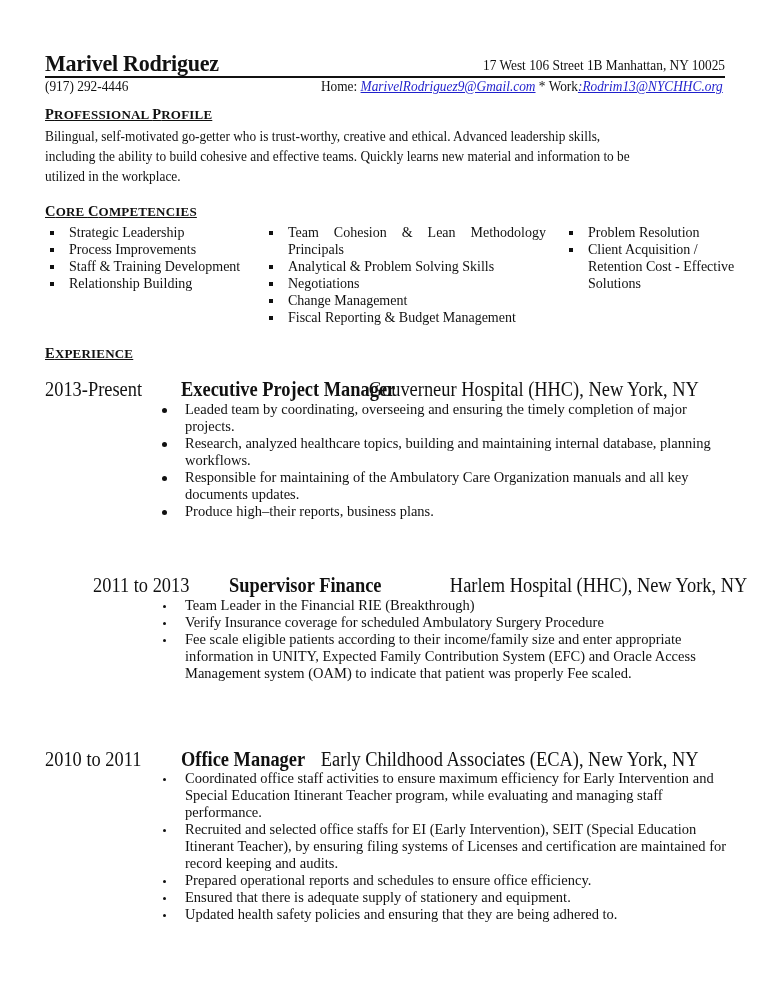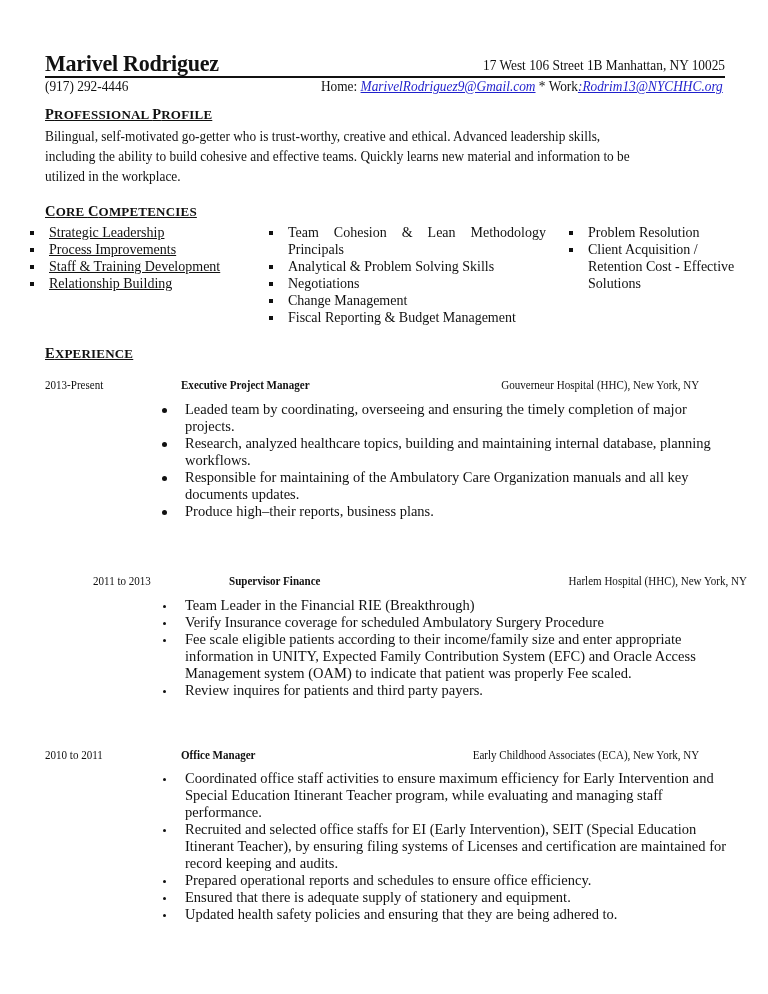--- a/index.html
+++ b/index.html
@@ -40,21 +40,21 @@
   }
 
   .comp-col { position: absolute; font-size: 14px; line-height: 17px; }
   .comp-col ul { margin: 0; padding: 0; list-style: none; }
   .comp-col li { position: relative; padding-left: 22px; }
   .comp-col li::before {
     content: ""; position: absolute; left: 3px; top: 7px; width: 4px; height: 4px; background: #111;
   }
   .comp-col .wrap-just { text-align: justify; text-align-last: left; }
 
-  .job-header { position: absolute; left: 45px; width: 680px; font-size: 12px; height: 20px; }
+  .job-header { position: absolute; left: 45px; width: 680px; font-size: 20px; height: 20px; }
   .job-date { position: absolute; left: 0; top: 0; transform: scaleX(0.92); transform-origin: left; }
   .job-title { position: absolute; left: 136px; top: 0; font-weight: bold; transform: scaleX(0.92); transform-origin: left; }
   .job-org { position: absolute; right: 26px; top: 0; white-space: nowrap; transform: scaleX(0.92); transform-origin: right; }
 
   .job-bullets { position: absolute; left: 181px; width: 548px; font-size: 14.5px; line-height: 17px; margin: 4px; padding: 0; list-style: none; }
   .job-bullets li { position: relative; }
   .job-bullets li .txt { display: block; }
   .job-bullets li::before {
     content: ""; position: absolute; left: -23px; top: 7px; width: 5px; height: 5px; border-radius: 50%; background: #111;
   }
@@ -75,21 +75,21 @@
 
 <div class="section-title" style="top:106px;"><span class="big">P</span><span>ROFESSIONAL </span><span class="big">P</span><span>ROFILE</span></div>
 <div class="profile-text">
   <div>Bilingual,  self-motivated  go-getter  who is trust-worthy,  creative  and ethical.   Advanced  leadership  skills,</div>
   <div>including  the ability  to build  cohesive  and effective  teams.   Quickly  learns  new material  and information  to be</div>
   <div>utilized  in the workplace.</div>
 </div>
 
 <div class="section-title" style="top:203px;"><span class="big">C</span><span>ORE </span><span class="big">C</span><span>OMPETENCIES</span></div>
 
-<div class="comp-col" style="left:27px; top:224px; width:210px;text-decoration:underline;">
+<div class="comp-col" style="left:47px; top:224px; width:210px;">
   <ul>
     <li>Strategic Leadership</li>
     <li>Process Improvements</li>
     <li>Staff &amp; Training Development</li>
     <li>Relationship Building</li>
   </ul>
 </div>
 <div class="comp-col" style="left:266px; top:224px; width:280px;">
   <ul>
     <li class="wrap-just" style="word-spacing:10px;">Team Cohesion &amp; Lean Methodology Principals</li>
@@ -136,23 +136,20 @@
 <ul class="job-bullets small-dot" style="top:593px;">
   <li>
       <span class="txt">Team Leader in the Financial RIE (Breakthrough)</span>
     </li>
   <li>
       <span class="txt">Verify Insurance coverage for scheduled Ambulatory Surgery Procedure</span>
     </li>
   <li>
       <span class="txt">Fee scale eligible patients according to their income/family size and enter appropriate information in UNITY, Expected Family Contribution System (EFC) and Oracle Access Management system (OAM) to indicate that patient was properly Fee scaled.</span>
     </li>
-  <li>
-      <span class="txt">Review inquires for patients and third party payers.</span>
-    </li>
 </ul>
 
 <div class="job-header" style="top:748px;">
   <span class="job-date">2010 to 2011</span>
   <span class="job-title">Office Manager</span>
   <span class="job-org">Early Childhood  Associates (ECA), New York, NY</span>
 </div>
 <ul class="job-bullets small-dot" style="top:766px;">
   <li>
       <span class="txt">Coordinated office staff activities to ensure maximum efficiency for Early Intervention and Special Education Itinerant Teacher program, while evaluating and managing staff performance.</span>

